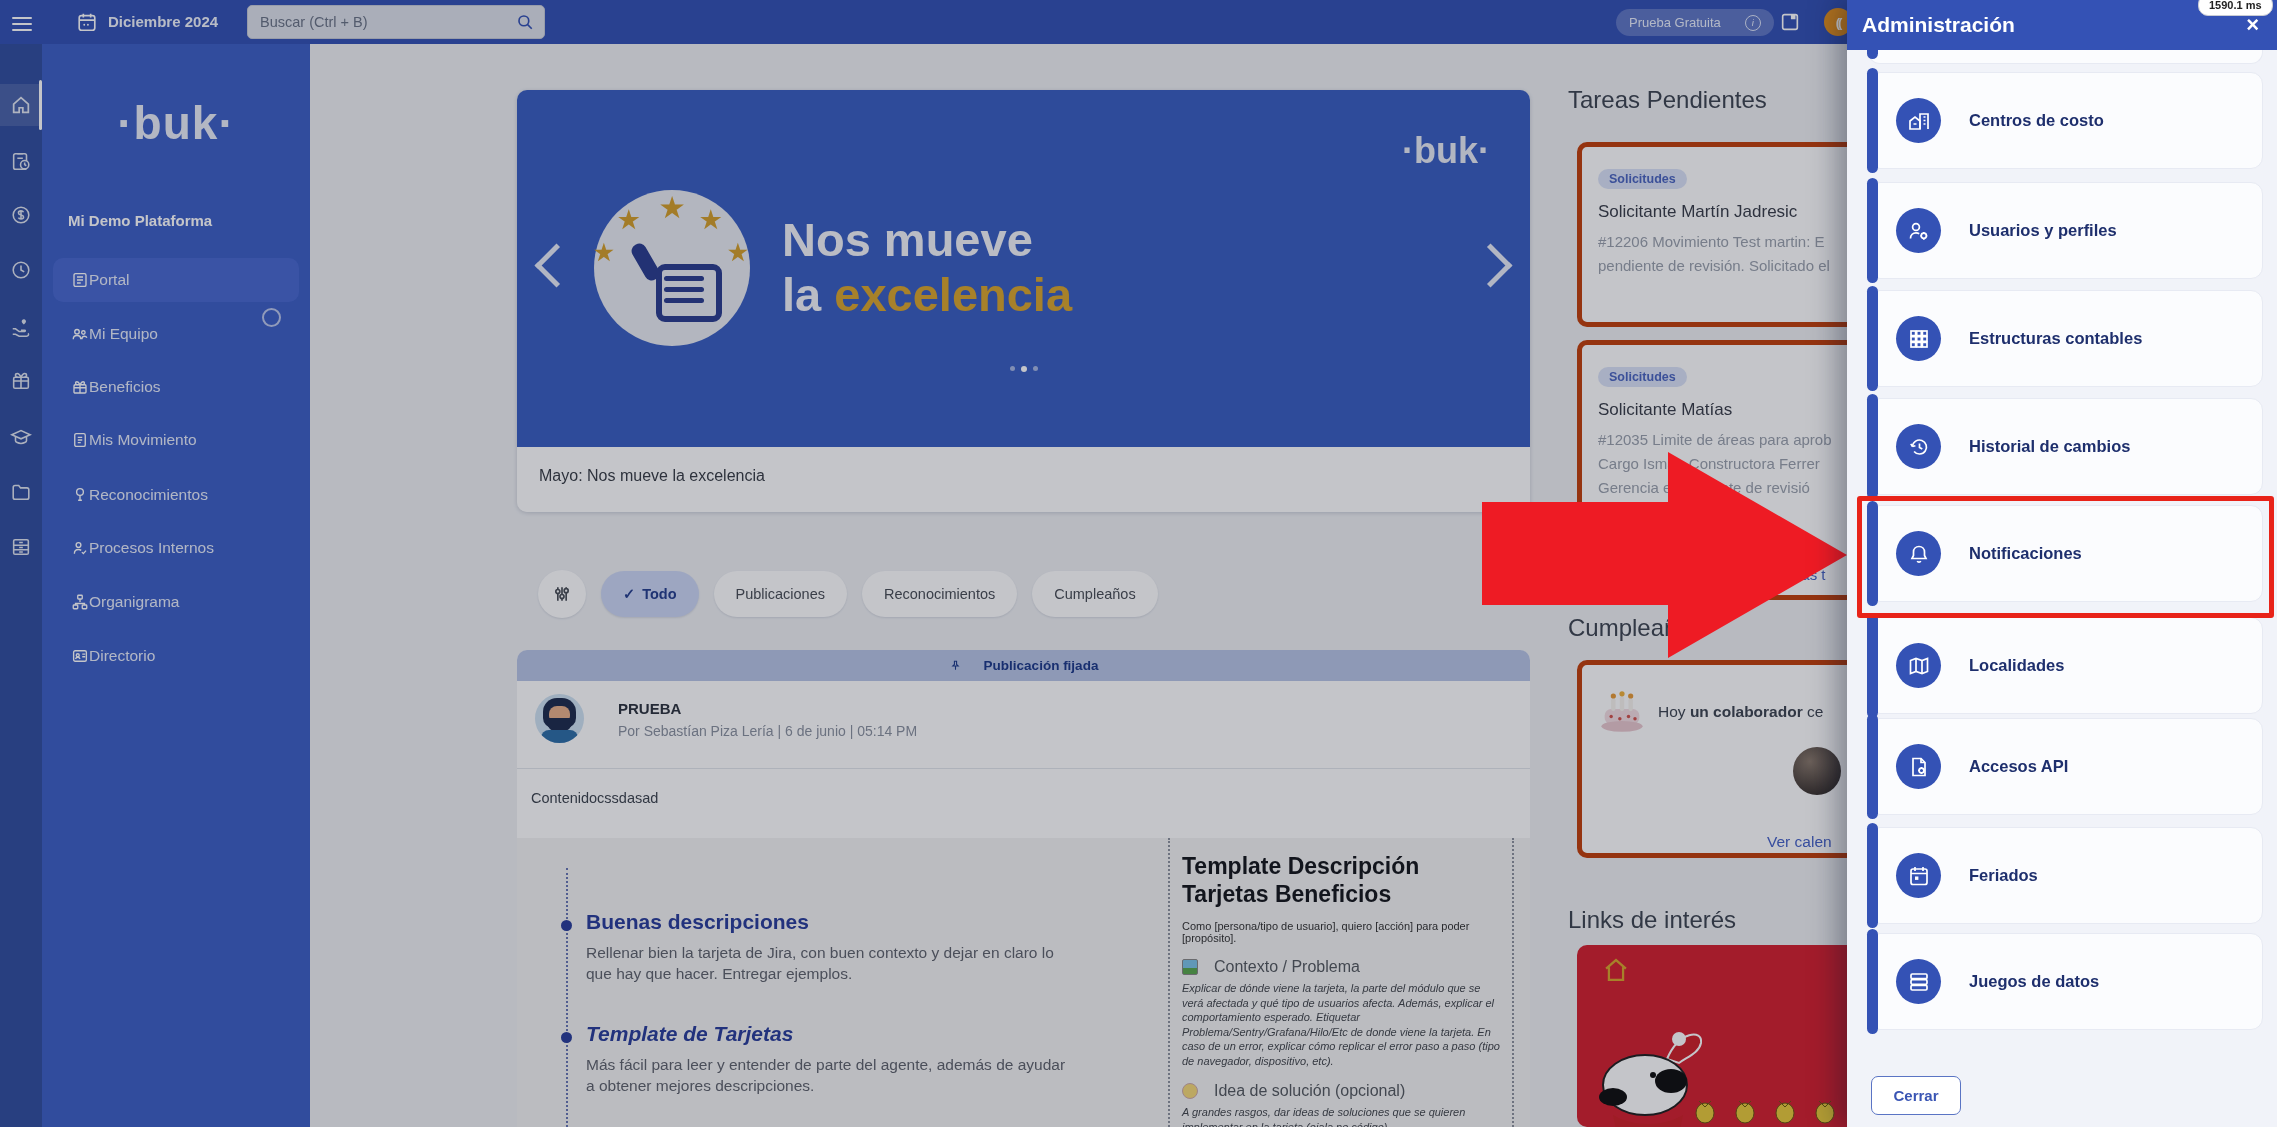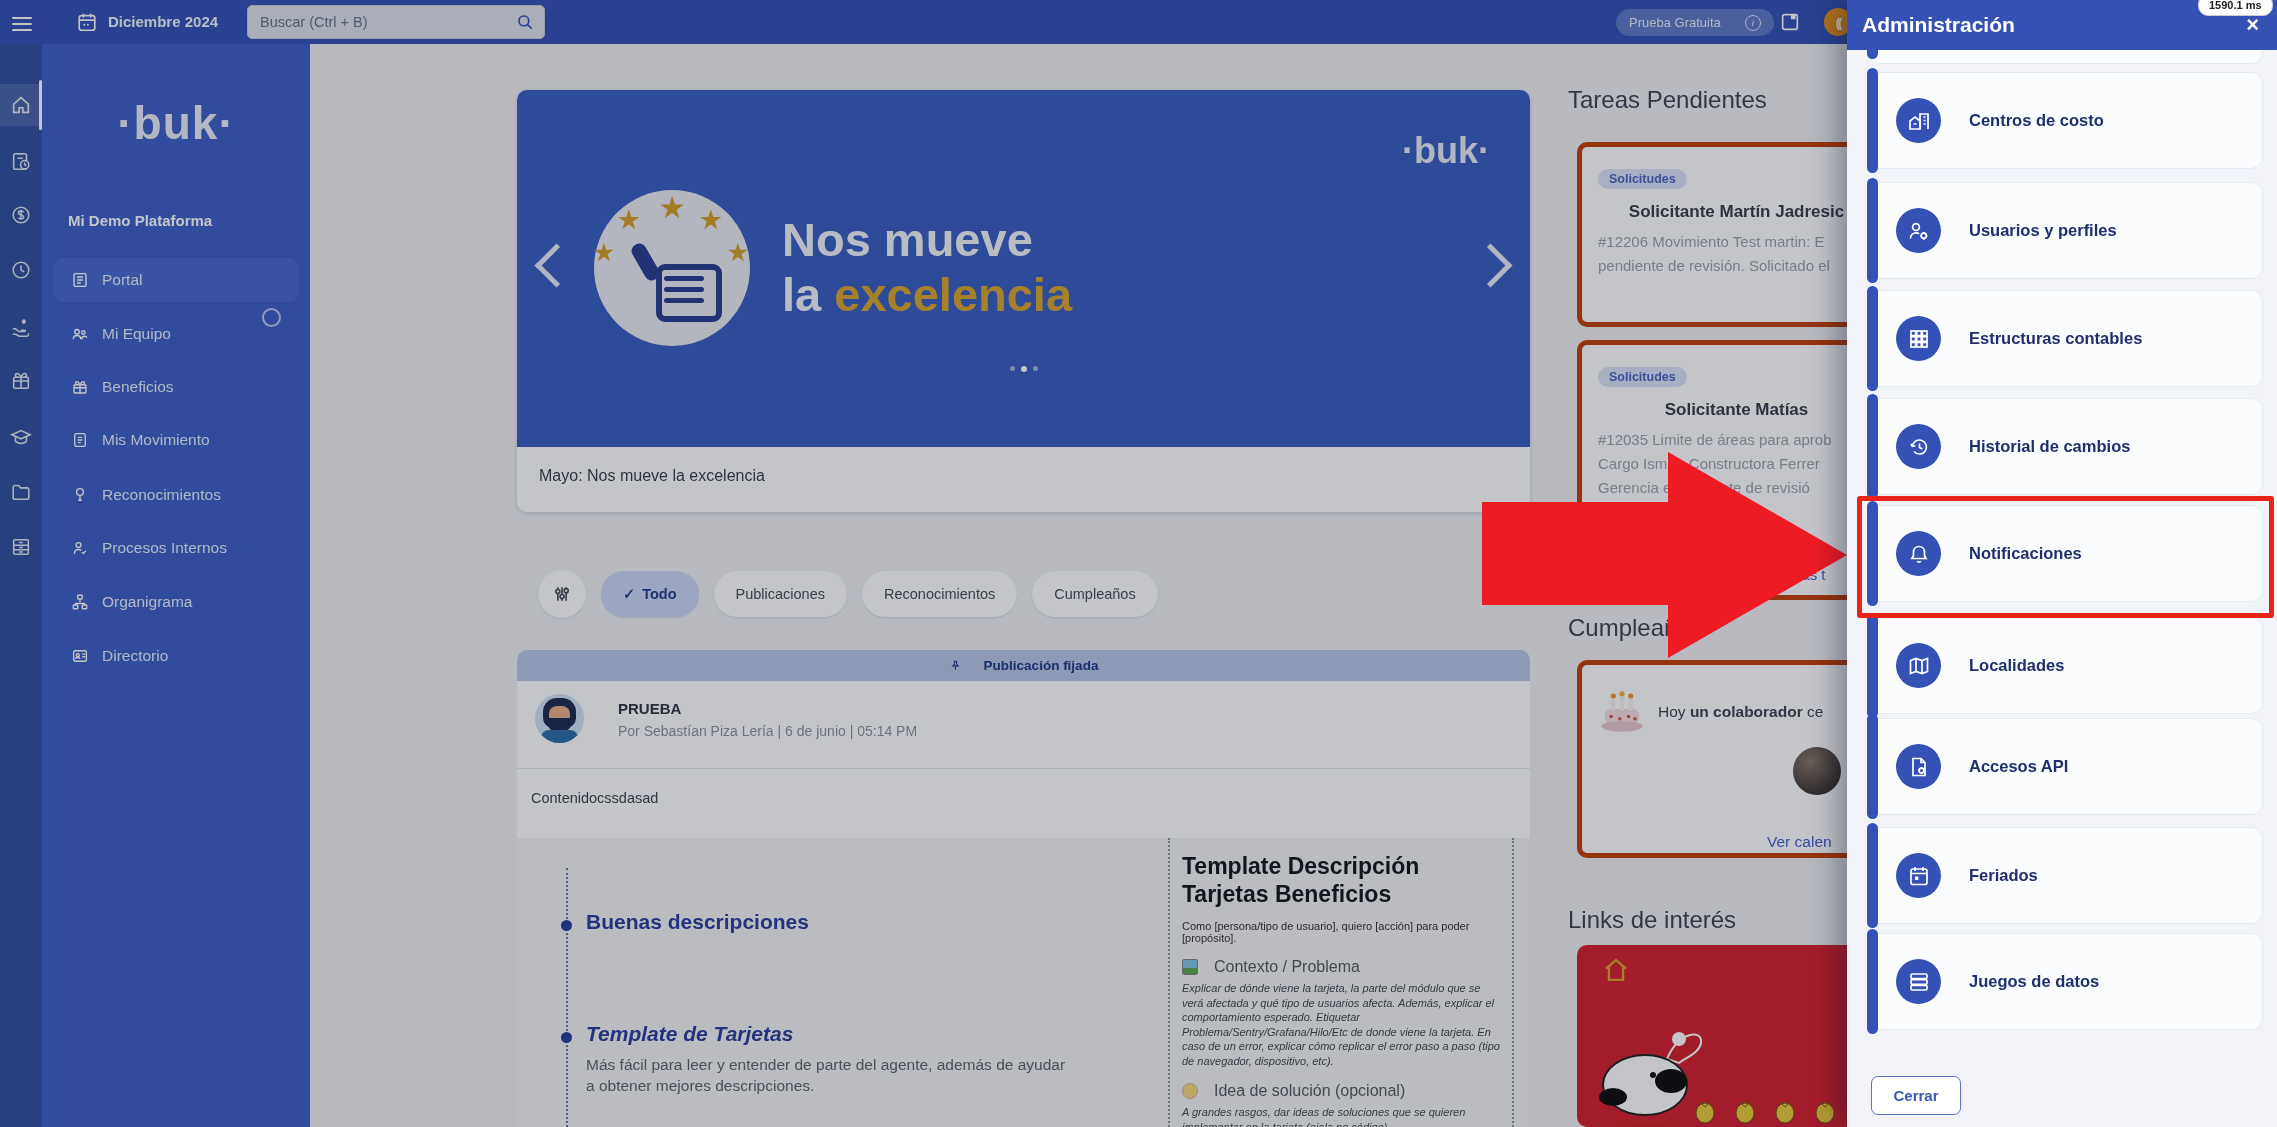--- a/index.html
+++ b/index.html
@@ -28,21 +28,21 @@
   #rail{left:0;top:44px;width:42px;height:1083px;background:#33509f;z-index:1;}
   .rail-ic{position:absolute;left:10px;width:22px;height:22px;opacity:.85;}
   #rail-active{position:absolute;left:0;top:40px;width:42px;height:42px;background:rgba(255,255,255,.12);}
   #rail-bar{position:absolute;right:0;top:36px;width:3px;height:50px;background:#fff;border-radius:2px;}
 
   
   #sidebar{left:42px;top:44px;width:268px;height:1083px;background:#3e60c6;z-index:1;}
   #buk-logo{width:100%;text-align:center;top:52px;color:#e9edf8;font-size:46px;font-weight:700;letter-spacing:1px;}
   #platform-name{left:26px;top:168px;color:#fff;font-size:15px;font-weight:700;}
   .side-item{position:absolute;left:11px;width:246px;height:44px;border-radius:10px;display:flex;
-    align-items:center;gap:13px;padding:0 0 0 18px;box-sizing:border-box;color:#e7ecfa;font-size:15.5px;cursor:pointer;}
+    align-items:center;gap:0;padding:0 0 0 18px;box-sizing:border-box;color:#e7ecfa;font-size:15.5px;cursor:pointer;}
   .side-item.active{background:#4a6ad0;}
   .side-item svg{flex:0 0 auto;}
   #equipo-dot{position:absolute;right:18px;top:-4px;width:15px;height:15px;border:2px solid rgba(255,255,255,.65);border-radius:50%;}
 
   
   #banner{left:517px;top:90px;width:1013px;height:422px;border-radius:10px;overflow:hidden;z-index:1;
     box-shadow:0 1px 4px rgba(30,40,80,.18);}
   #banner-blue{position:absolute;inset:0 0 65px 0;background:#3a5fc2;}
   #banner-caption{position:absolute;left:0;right:0;bottom:0;height:65px;background:#fff;}
   #banner-caption div{margin:20px 0 0 22px;font-size:16px;color:#3a3f47;}
@@ -89,21 +89,21 @@
   #panel-intro{margin-top:12px;font-size:11px;color:#333;}
   .sec-h{margin-top:14px;font-size:16px;color:#555a60;display:flex;align-items:center;gap:16px;}
   .sec-b{margin-top:5px;font-size:11px;font-style:italic;color:#44484e;line-height:14.5px;}
   .mini-ic{width:14px;height:14px;border-radius:2px;flex:0 0 auto;}
 
   
   .col-h{position:absolute;font-size:24px;color:#3f4652;font-weight:500;z-index:1;}
   .rcard{position:absolute;left:1577px;width:303px;background:#fff;border:5px solid #c2410c;border-radius:10px;z-index:1;box-sizing:border-box;}
   .sol-badge{display:inline-block;background:#dbe3f8;color:#4c66c0;font-size:12.5px;font-weight:600;
     border-radius:10px;padding:3px 11px;}
-  .task-title{margin-top:13px;font-size:17px;font-weight:700;color:#3a3f4a;white-space:nowrap;text-align:center;}
+  .task-title{margin-top:13px;font-size:17px;font-weight:400;color:#3a3f4a;white-space:nowrap;}
   .task-line{font-size:15px;color:#9aa1ad;white-space:nowrap;line-height:24px;}
 
   #bday-msg{position:absolute;left:76px;top:38px;font-size:15.5px;color:#3f4652;white-space:nowrap;}
   #bday-avatar{position:absolute;left:211px;top:82px;width:48px;height:48px;border-radius:50%;
     background:radial-gradient(circle at 35% 30%,#8a7a6d,#4a413c 60%,#23201e);}
   #bday-link{position:absolute;left:185px;top:168px;font-size:15.5px;color:#4763c8;white-space:nowrap;cursor:pointer;}
 
   #snoopy-card{position:absolute;left:1577px;top:945px;width:303px;height:182px;border-radius:10px;
     background:#d42230;overflow:hidden;z-index:1;cursor:pointer;}
 
@@ -356,20 +356,21 @@
     <div id="post-byline">Por Sebastían Piza Lería | 6 de junio | 05:14 PM</div>
     <div id="post-divider"></div>
     <div id="post-content">Contenidocssdasad</div>
 
     <div id="doc">
 
       <div id="doc-line"></div>
 
       <div class="doc-dot" style="top:82px;"></div>
       <div class="doc-h" style="top:72px;">Buenas descripciones</div>
+      <div class="doc-b" style="top:104px;">Rellenar bien la tarjeta de Jira, con buen contexto y dejar en claro lo que hay que hacer. Entregar ejemplos.</div>
 
       <div class="doc-dot" style="top:194px;"></div>
       <div class="doc-h" style="top:184px;font-style:italic;">Template de Tarjetas</div>
       <div class="doc-b" style="top:216px;">Más fácil para leer y entender de parte del agente, además de ayudar a obtener mejores descripciones.</div>
 
       <div id="panel">
         <div id="panel-title">
           <div>Template Descripción</div>
           <div>Tarjetas Beneficios</div>
         </div>

